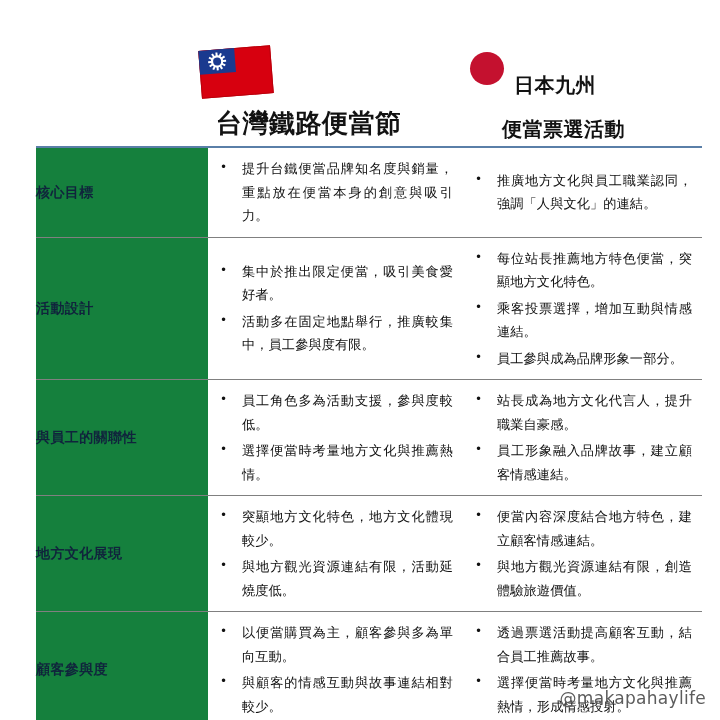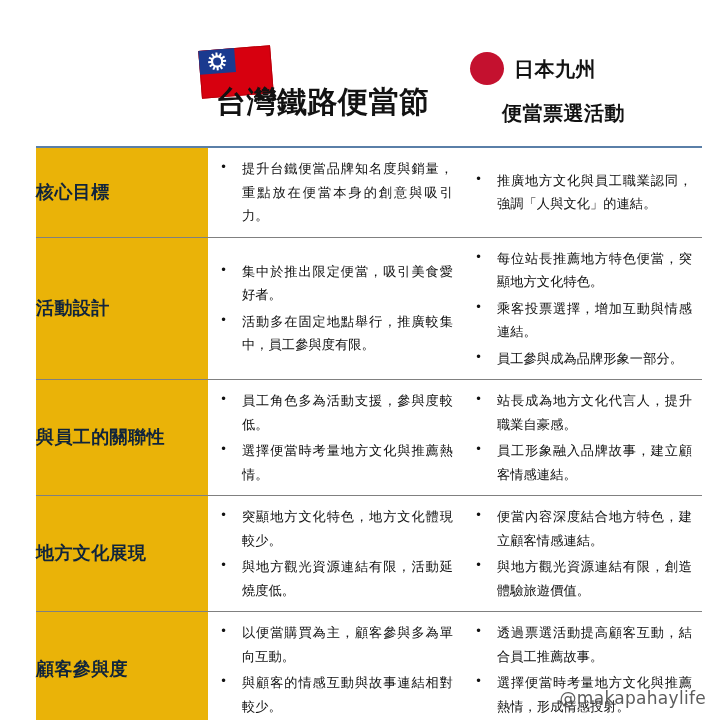--- a/index.html
+++ b/index.html
@@ -111,27 +111,28 @@
     border-radius: 50%;
     background: #c4112f;
   }
 
   .hdr-title {
     font-family: Liberation Sans, sans-serif;
     font-weight: bold;
     color: #121212;
     letter-spacing: 0.5px;
     white-space: nowrap;
+    margin-top: 16px;
   }
 
   .hdr-left .hdr-title {
     position: absolute;
     left: 38px;
-    top: 38px;
-    font-size: 30px;
+    top: 46px;
+    font-size: 26px;
   }
 
   .hdr-right .line1 {
     position: absolute;
     left: 44px;
     top: 6px;
     font-size: 20px;
   }
   .hdr-right .line2 {
     position: absolute;
@@ -157,24 +158,24 @@
     border-top: 1.5px solid #808080;
   }
 
   .cmp-table td {
     vertical-align: middle;
     padding: 0;
   }
 
   .col-label {
     width: 172px;
-    background: #eab308;
+    background: #15803d;
     font-family: "DejaVu Sans", "Liberation Sans", sans-serif;
     font-weight: bold;
-    font-size: 18px;
+    font-size: 14px;
     color: #10243c;
     padding: 6px 0 6px 12px;
     letter-spacing: 0.4px;
     line-height: 1.35;
   }
   .col-tw { width: 255px; }
   .col-jp { width: 239px; margin-top: 44px; }
 
   .cell {
     padding: 9px 10px 9px 8px;

